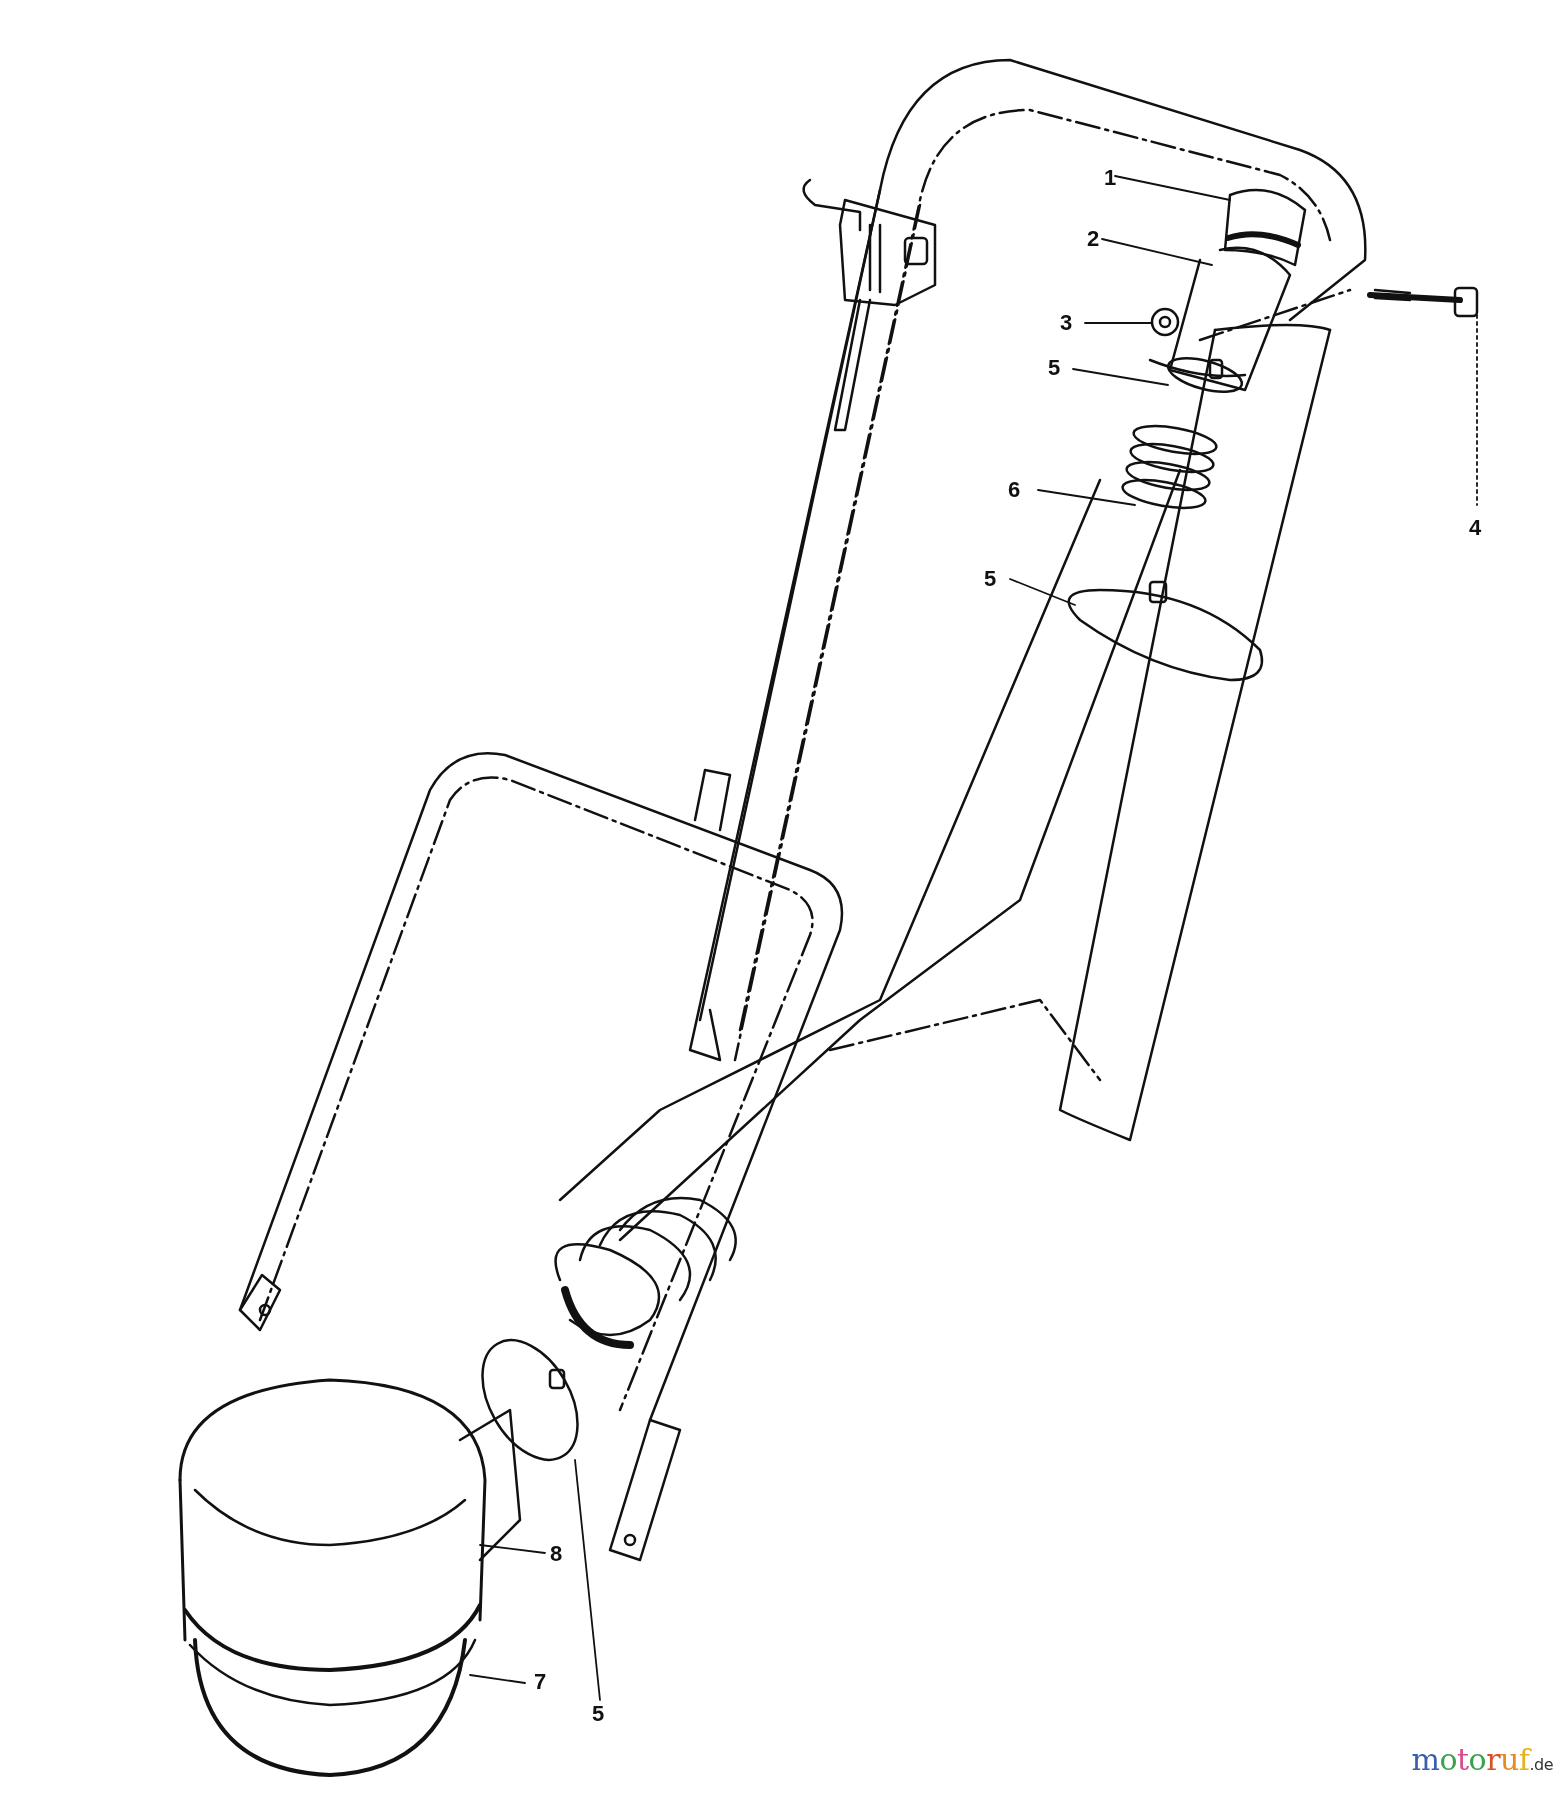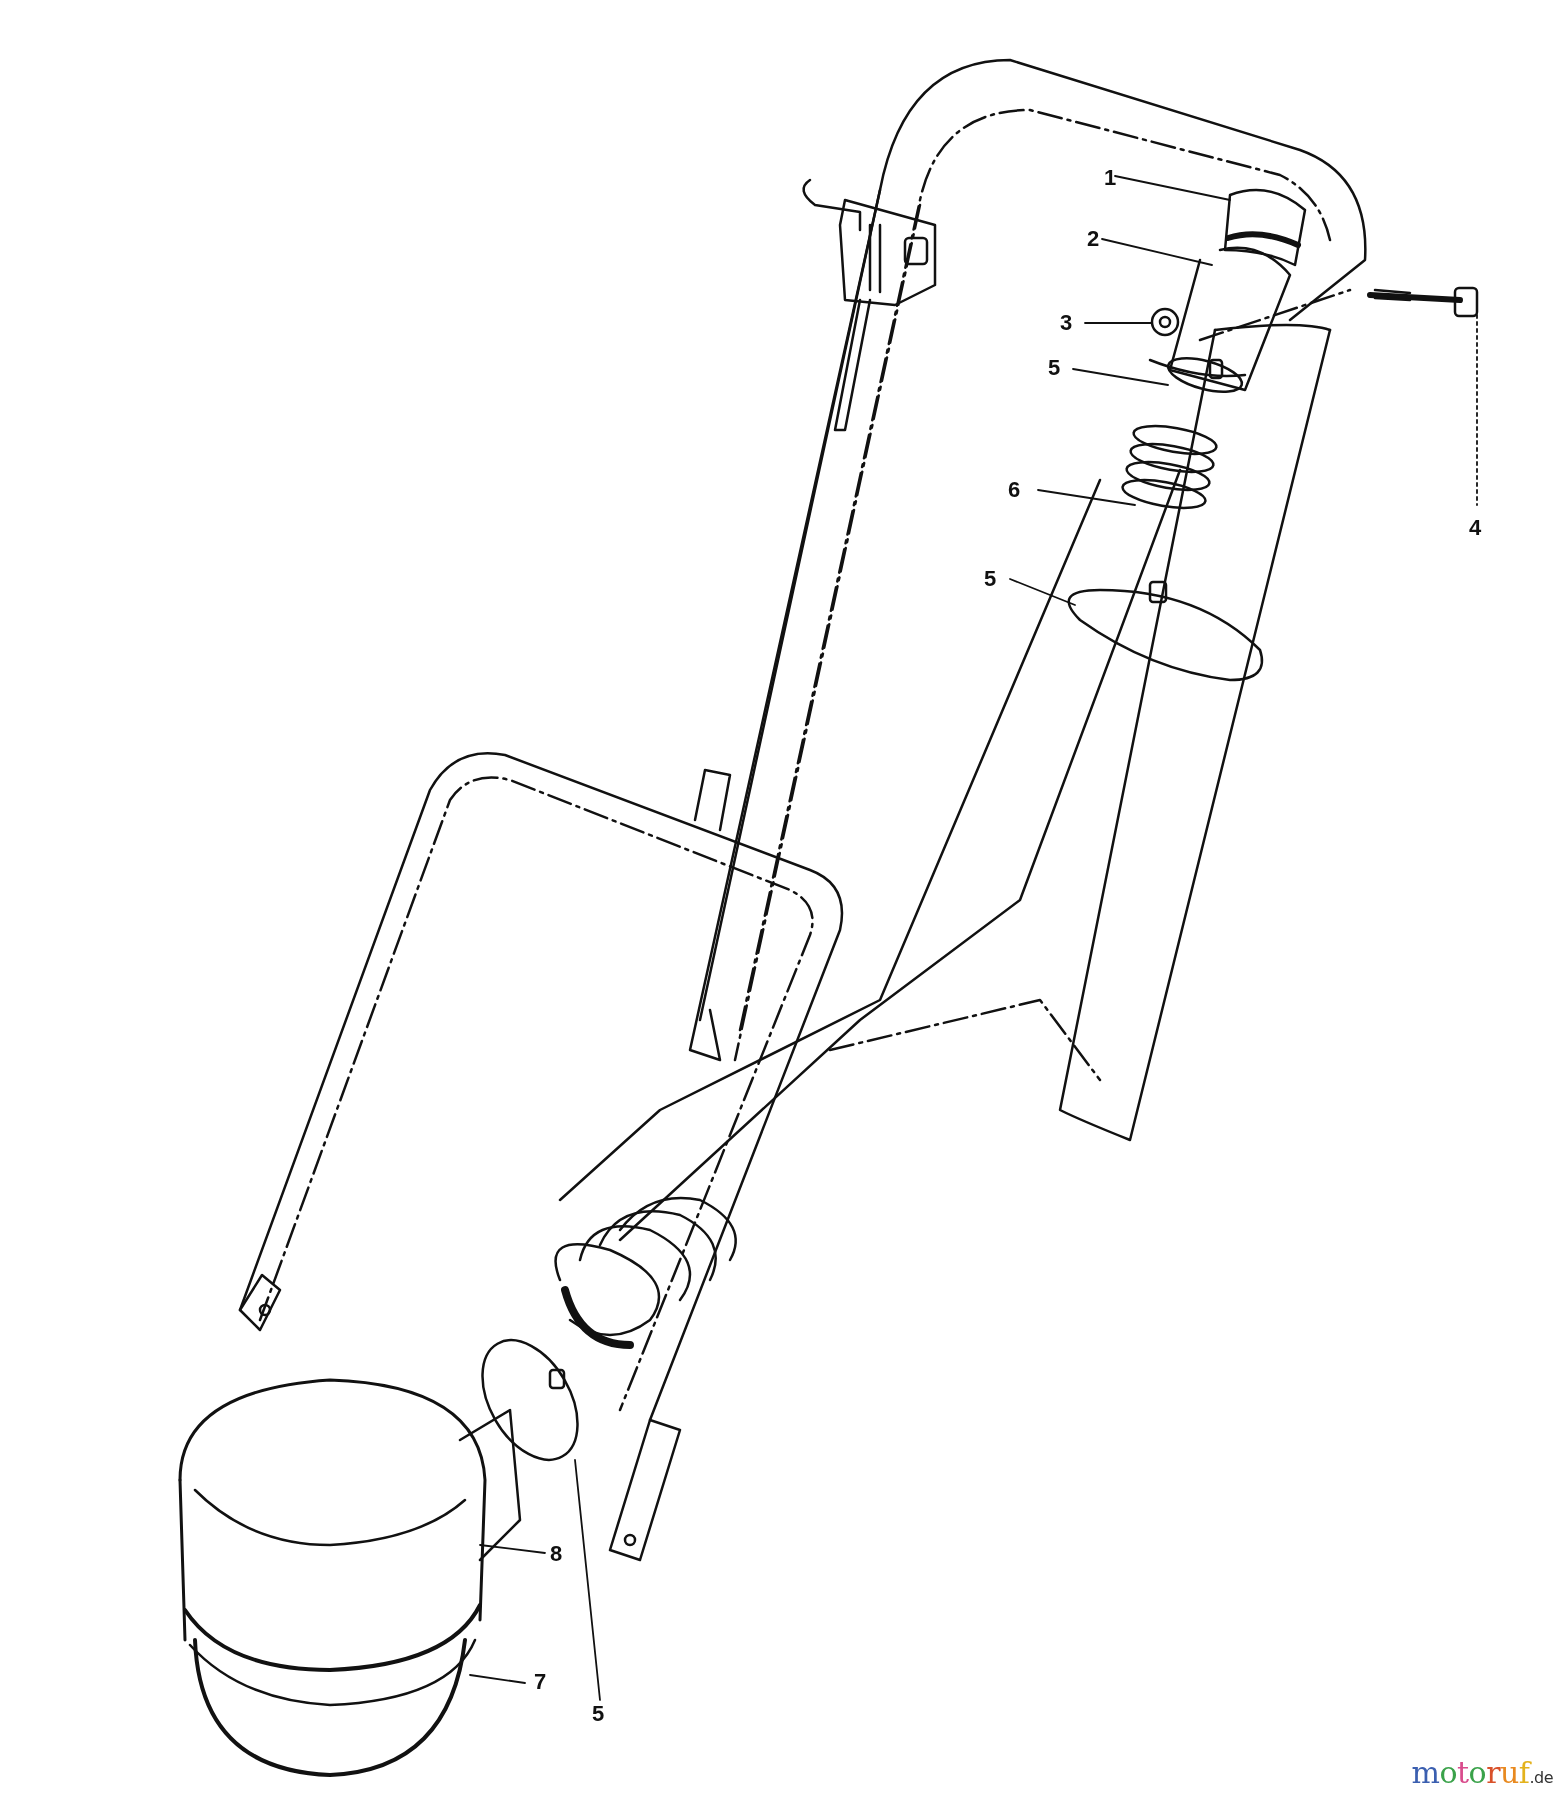--- a/index.html
+++ b/index.html
@@ -1,19 +1,19 @@
 <!DOCTYPE html>
 <html><head>
 <meta charset="utf-8">
 <style>
   html, body { margin: 0; padding: 0; background: #ffffff; }
   body { width: 1561px; height: 1800px; position: relative; overflow: hidden; font-family: "Liberation Sans", sans-serif; }
   #diagram { position: absolute; left: 0; top: 0; width: 1561px; height: 1800px; }
   .lbl { position: absolute; font-family: "Liberation Sans", sans-serif; font-weight: bold; font-size: 22px; color: #111; line-height: 1; }
-  .wm { position: absolute; right: 8px; bottom: 10px; font-family: "DejaVu Serif", serif; font-size: 30px; letter-spacing: -0.5px; }
+  .wm { position: absolute; right: 8px; bottom: 23px; font-family: "DejaVu Serif", serif; font-size: 30px; letter-spacing: -0.5px; }
   .wm .de { font-size: 16px; color: #333; font-family: "DejaVu Sans", sans-serif; }
 </style>
 </head>
 <body>
 
 <svg id="diagram" viewBox="0 0 1561 1800" xmlns="http://www.w3.org/2000/svg" fill="none" stroke="#111" stroke-width="2.5" stroke-linecap="round" stroke-linejoin="round">
 
   <g>
     <path d="M700,1020 L880,190 Q905,60 1010,60 L1300,150 Q1370,175 1365,260 L1290,320"></path>
     <path d="M740,1030 L920,200 Q940,110 1030,110 L1280,175 Q1320,195 1330,240" stroke-dasharray="24 6 3 6"></path>

